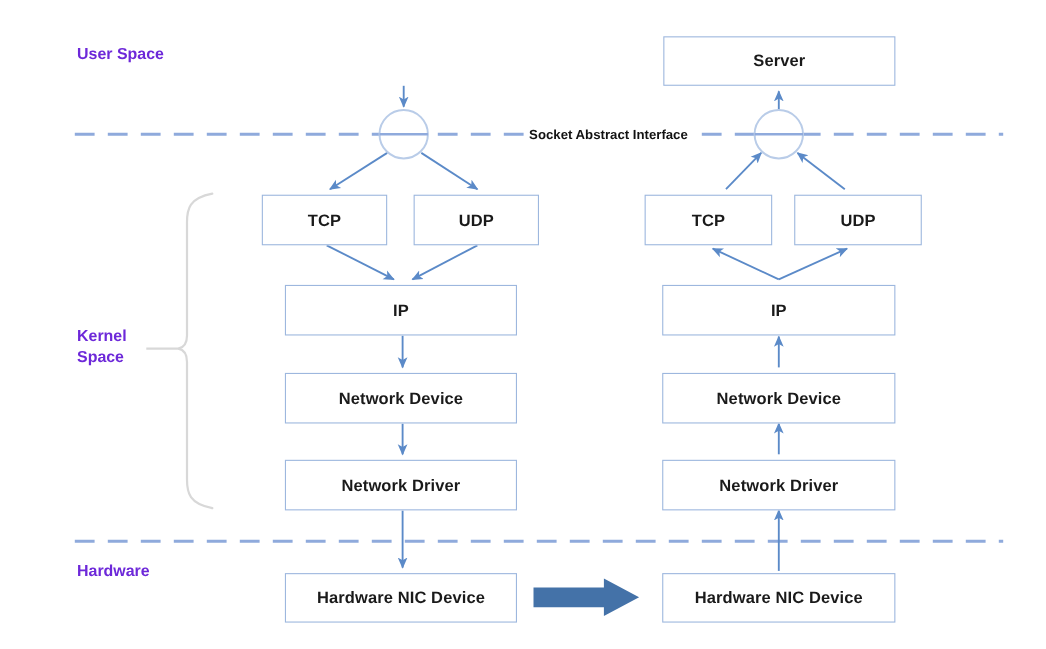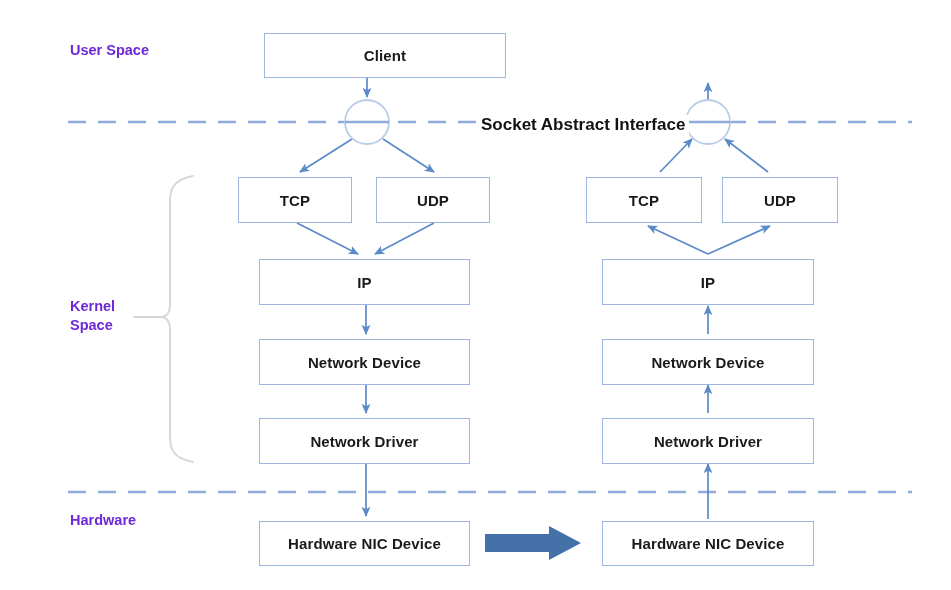--- a/index.html
+++ b/index.html
@@ -43,21 +43,21 @@
     font-size: 14.5px;
     line-height: 19px;
     text-align: left;
     z-index: 4;
     white-space: pre-line;
   }
   .iface-label {
     position: absolute;
     color: #121212;
     font-weight: bold;
-    font-size: 17px;
+    font-size: 12px;
     z-index: 5;
     background: #ffffff;
     padding: 0 4px;
     white-space: nowrap;
   }
 </style>
 </head>
 <body>
 
 <div id="stage">
@@ -126,28 +126,28 @@
     </g>
   </svg>
 
   <div class="zone-label" style="left:70px; top:41px;">User Space</div>
   <div class="zone-label" style="left:70px; top:297px;">Kernel
 Space</div>
   <div class="zone-label" style="left:70px; top:511px;">Hardware</div>
 
   <div class="iface-label" style="left:477px; top:115px;">Socket Abstract Interface</div>
 
-  <div class="node-box" style="left:264px; top:33px; width:242px; height:45px;">Client</div>
   <div class="node-box" style="left:238px; top:177px; width:114px; height:46px;">TCP</div>
   <div class="node-box" style="left:376px; top:177px; width:114px; height:46px;">UDP</div>
   <div class="node-box" style="left:259px; top:259px; width:211px; height:46px;">IP</div>
   <div class="node-box" style="left:259px; top:339px; width:211px; height:46px;">Network Device</div>
   <div class="node-box" style="left:259px; top:418px; width:211px; height:46px;">Network Driver</div>
   <div class="node-box" style="left:259px; top:521px; width:211px; height:45px;">Hardware NIC Device</div>
 
+  <div class="node-box" style="left:603px; top:33px; width:211px; height:45px;">Server</div>
   <div class="node-box" style="left:586px; top:177px; width:116px; height:46px;">TCP</div>
   <div class="node-box" style="left:722px; top:177px; width:116px; height:46px;">UDP</div>
   <div class="node-box" style="left:602px; top:259px; width:212px; height:46px;">IP</div>
   <div class="node-box" style="left:602px; top:339px; width:212px; height:46px;">Network Device</div>
   <div class="node-box" style="left:602px; top:418px; width:212px; height:46px;">Network Driver</div>
   <div class="node-box" style="left:602px; top:521px; width:212px; height:45px;">Hardware NIC Device</div>
 
 </div>
 
 </body></html>

